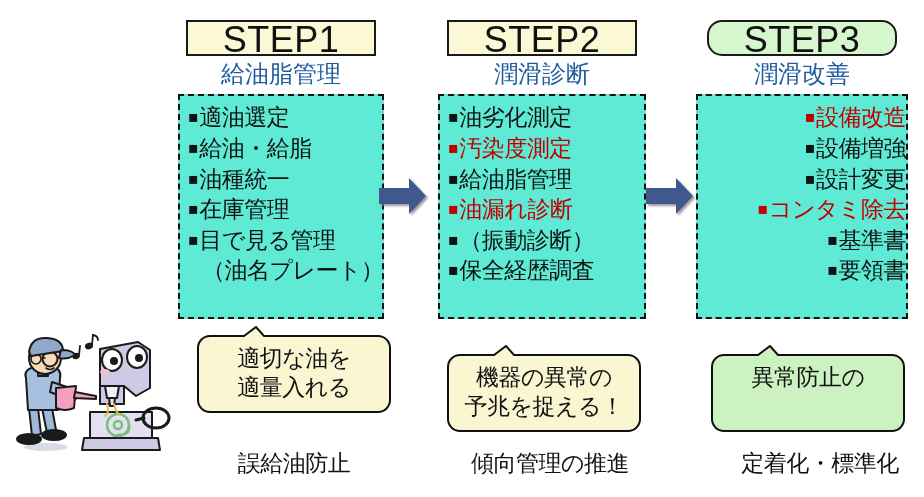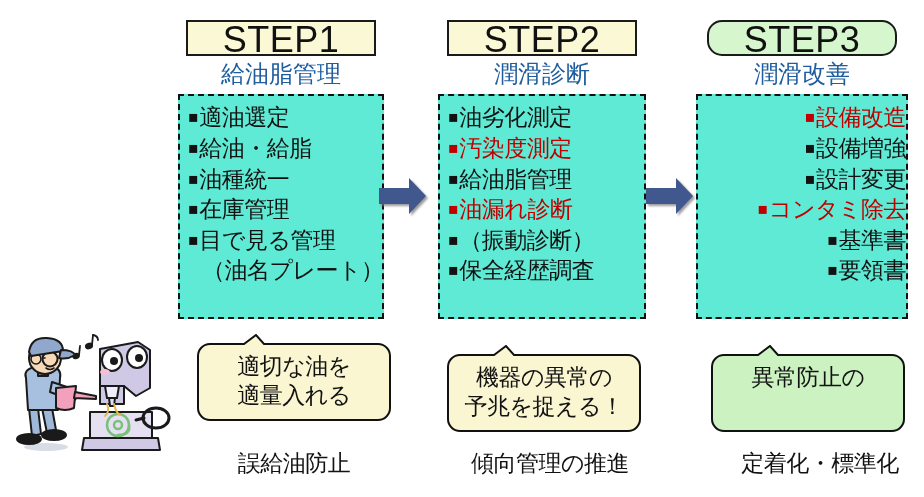--- a/index.html
+++ b/index.html
@@ -95,21 +95,21 @@
   }
   .arrow-1 { left: 379px; top: 177px; }
   .arrow-2 { left: 646px; top: 177px; }
 
   
   .bubble-wrap {
     position: absolute;
     width: 196px;
     height: 88px;
   }
-  .bubble-1 { left: 196px; top: 334px; }
+  .bubble-1 { left: 196px; top: 326px; }
   .bubble-2 { left: 446px; top: 345px; }
   .bubble-3 { left: 710px; top: 345px; }
 
   .bubble-svg { position: absolute; left: 0; top: 0; }
   .bubble-text {
     position: absolute;
     left: 0; top: 18px;
     width: 196px;
     text-align: center;
     font-size: 23px;

